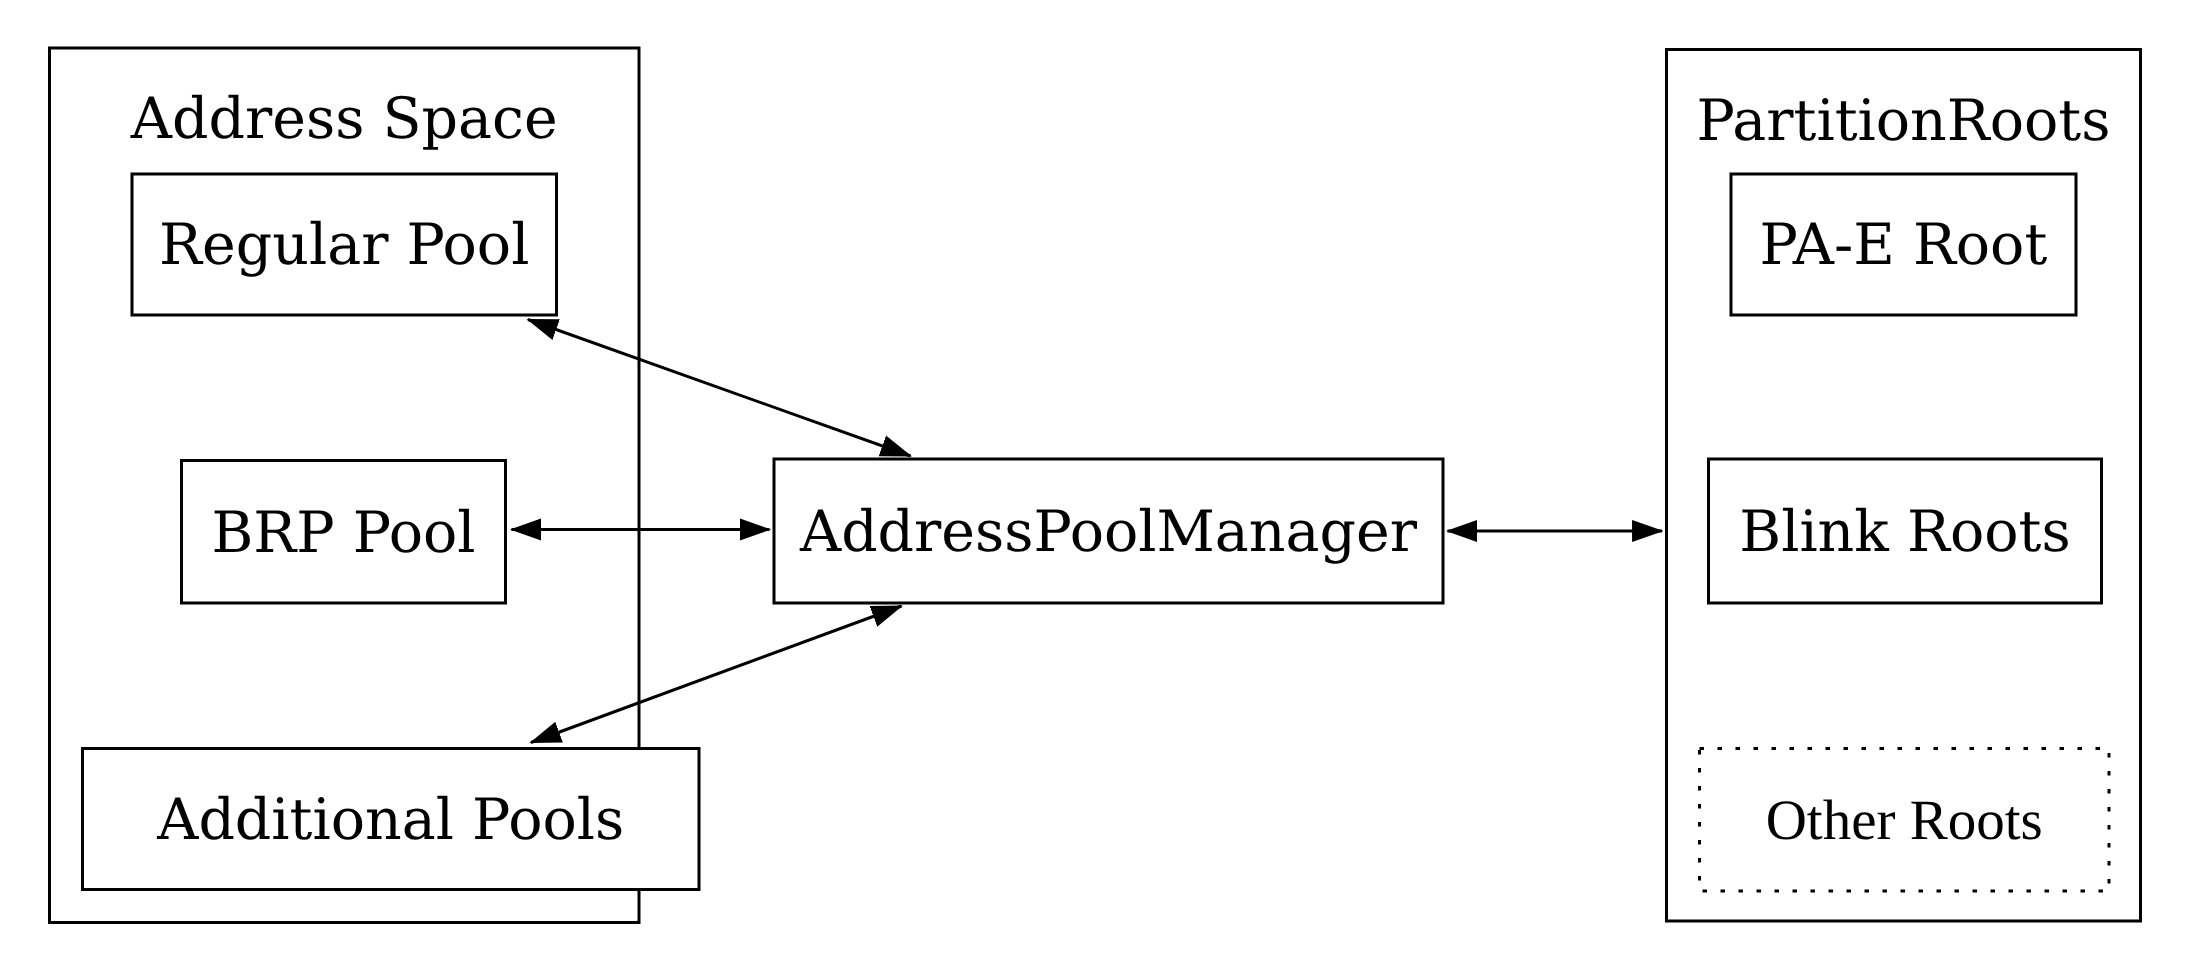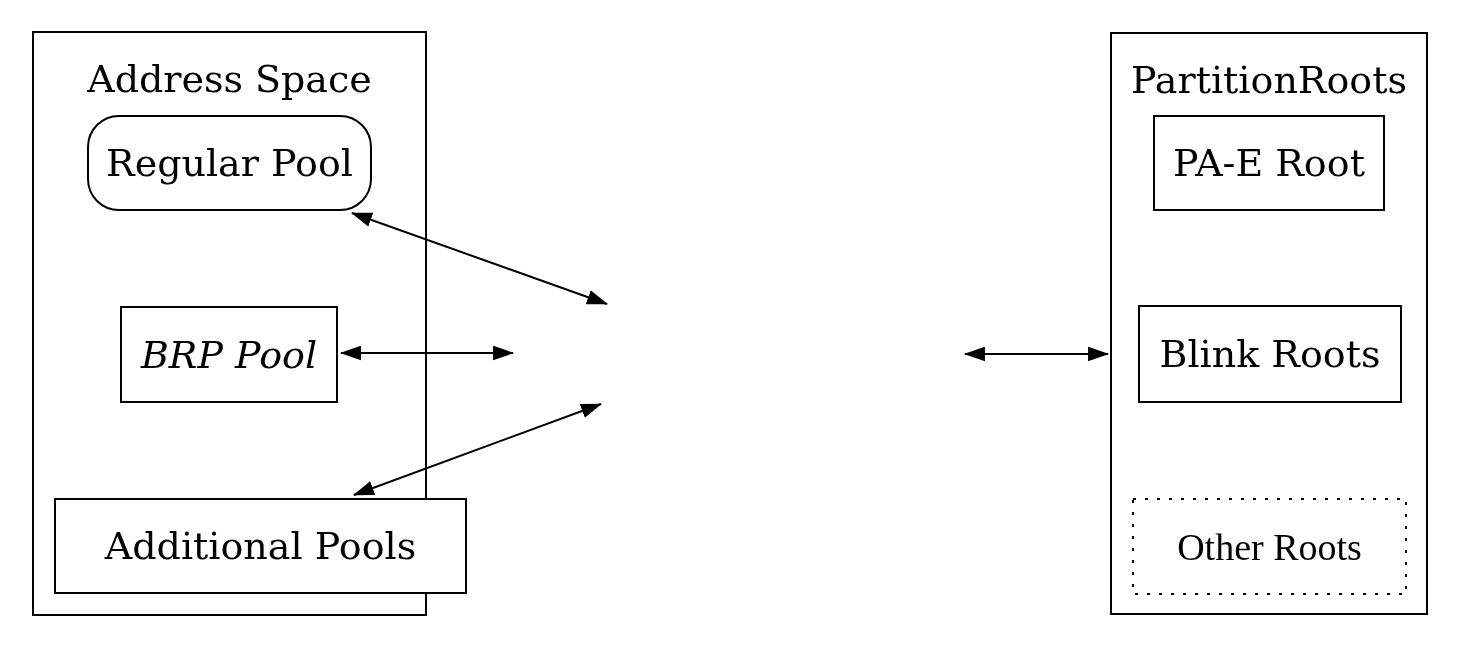--- a/index.html
+++ b/index.html
@@ -74,32 +74,35 @@
 <div class="canvas">
 
   <div class="cluster" style="left:32px; top:31px; width:395px; height:585px;">
     <div class="cluster-title">Address Space</div>
   </div>
 
   <div class="cluster" style="left:1110px; top:32px; width:318px; height:583px;">
     <div class="cluster-title">PartitionRoots</div>
   </div>
 
-  <div class="node" style="left:87px; top:115px; width:285px; height:96px;border-radius:32px;">
+  <div class="node" style="left:87px; top:115px; width:285px; height:96px;">
     <span>Regular Pool</span>
   </div>
 
-  <div class="node" style="left:120px; top:306px; width:218px; height:97px;font-style:italic;">
+  <div class="node" style="left:120px; top:306px; width:218px; height:97px;">
     <span>BRP Pool</span>
   </div>
 
   <div class="node" style="left:54px; top:498px; width:413px; height:96px;">
     <span>Additional Pools</span>
   </div>
 
+  <div class="node" style="left:515px; top:305px; width:448px; height:98px;">
+    <span>AddressPoolManager</span>
+  </div>
 
   <div class="node" style="left:1138px; top:305px; width:264px; height:98px;">
     <span>Blink Roots</span>
   </div>
 
   <div class="node" style="left:1153px; top:115px; width:232px; height:96px;">
     <span>PA-E Root</span>
   </div>
 
   <div class="node no-border" style="left:1132px; top:498px; width:275px; height:97px;font-family:Liberation Serif, serif;">

